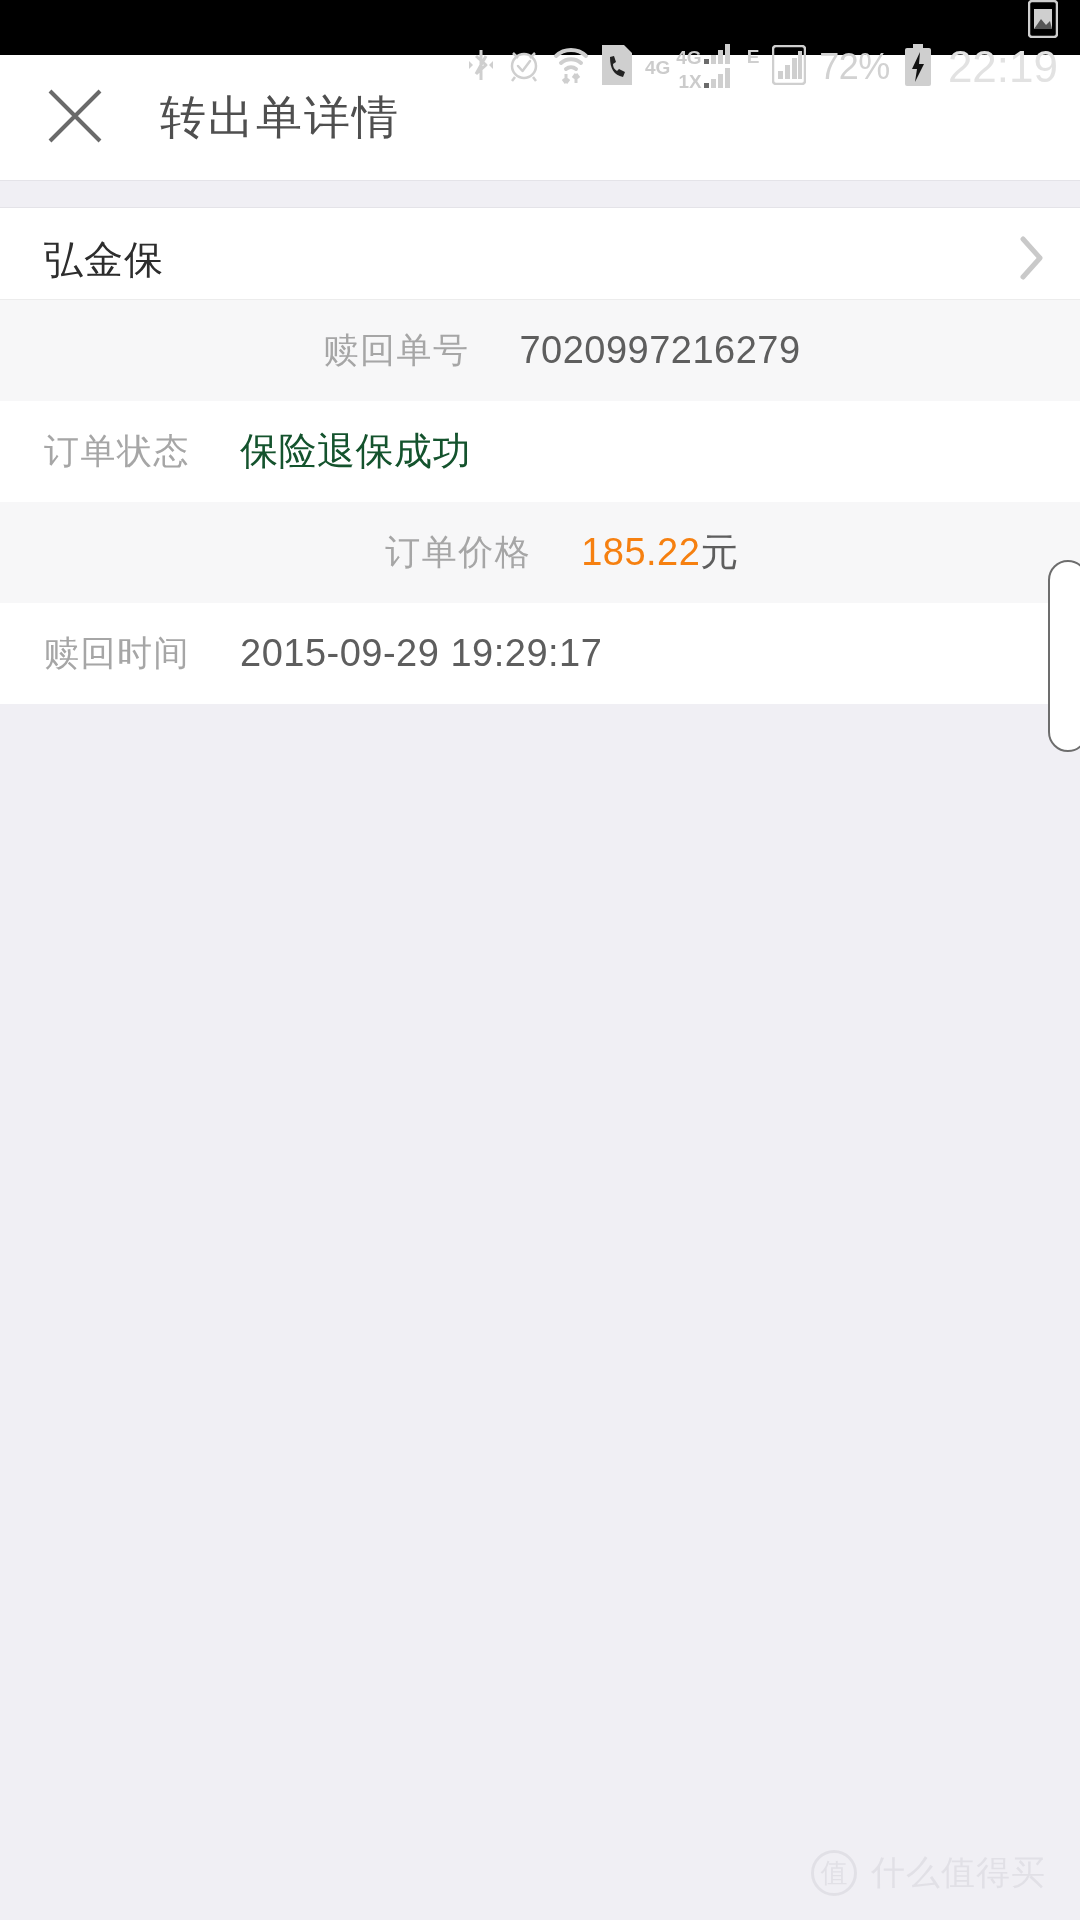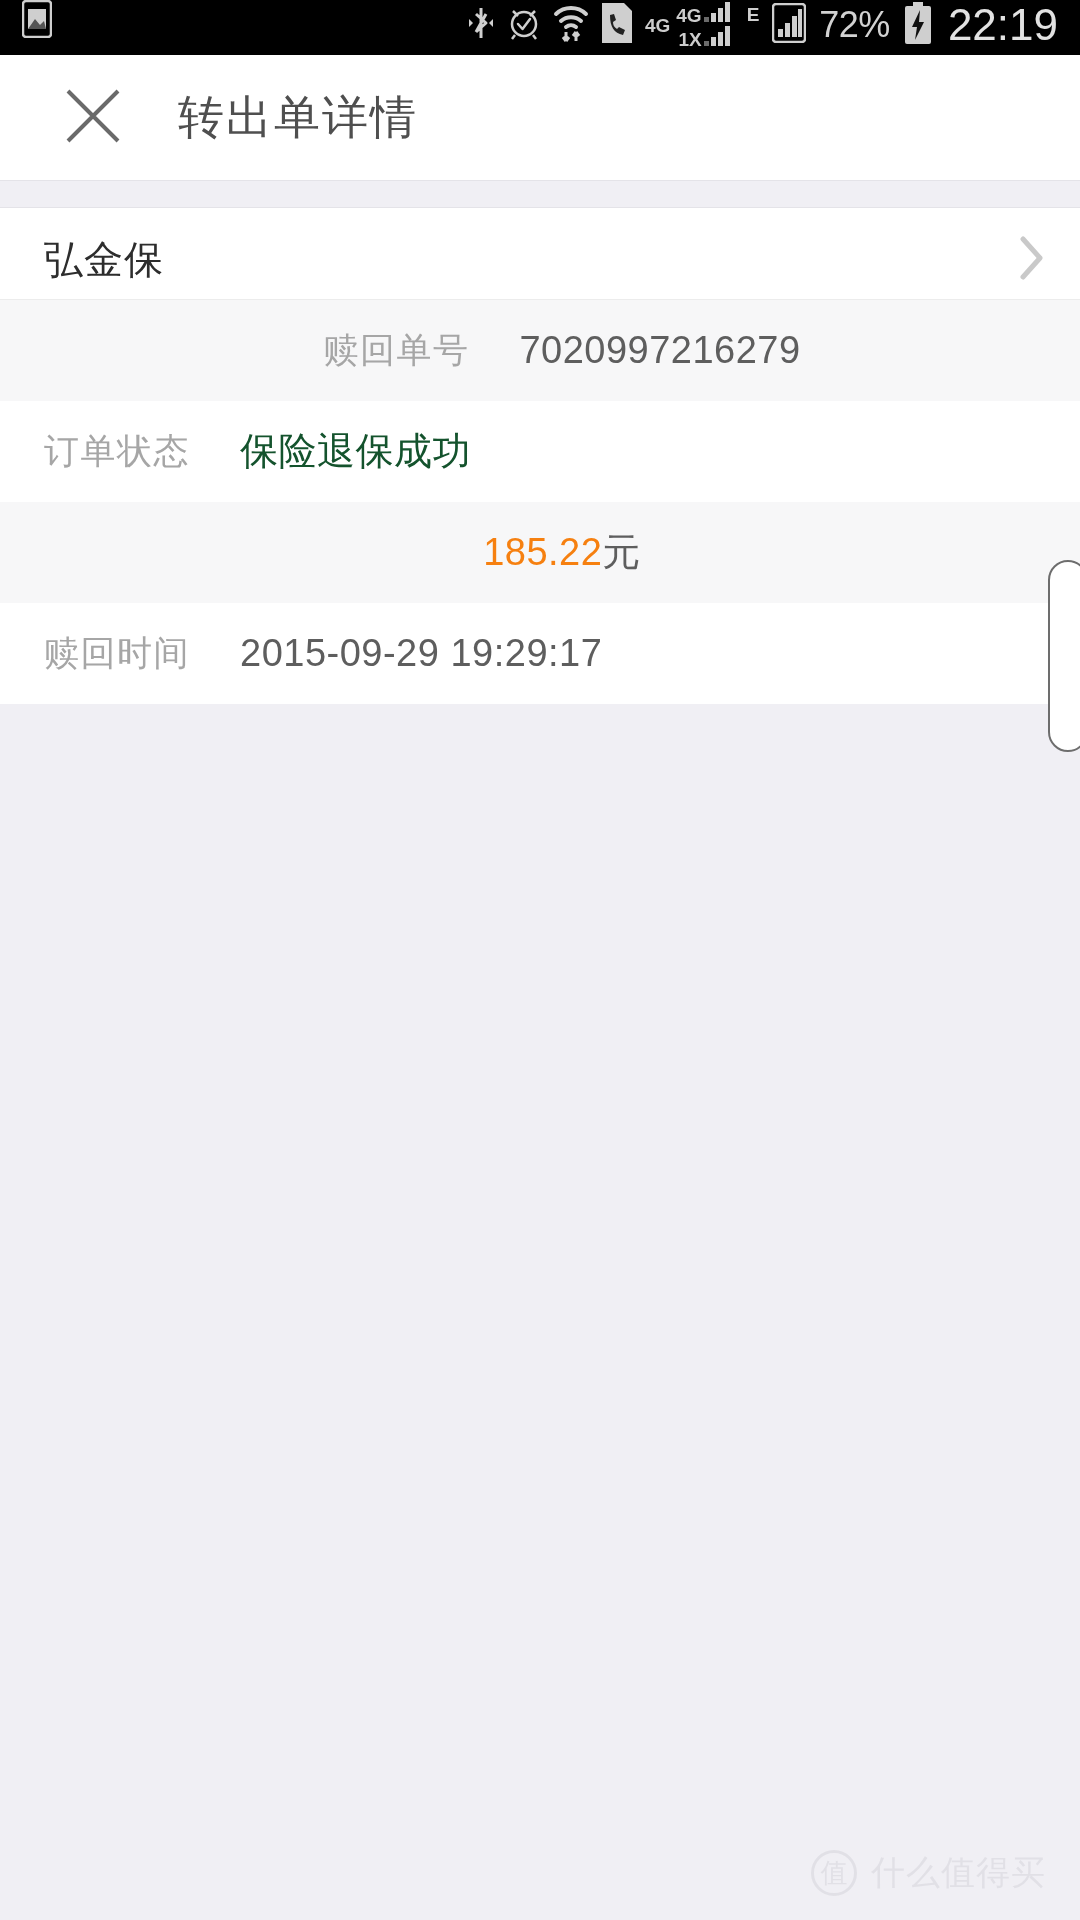--- a/index.html
+++ b/index.html
@@ -13,24 +13,25 @@
     font-family: "Liberation Sans", "DejaVu Sans", sans-serif;
     overflow: hidden;
     position: relative;
   }
 
   
   .statusbar {
     height: 55px;
     background: #000000;
     display: flex;
-    align-items: flex-start;
+    align-items: flex-end;
     padding: 0 22px;
     box-sizing: border-box;
     color: #c8c8c8;
+    flex-direction: column;
   }
   .sb-left { display: flex; align-items: center; gap: 10px; }
   .sb-right {
     margin-left: auto;
     display: flex;
     align-items: center;
     gap: 13px;
   }
   .sb-ico { display: block; }
   .sb-battery-text {
@@ -73,21 +74,21 @@
     align-self: flex-start;
     margin-top: 4px;
   }
 
   
   .appbar {
     height: 125px;
     background: #ffffff;
     display: flex;
     align-items: center;
-    padding-left: 60px;
+    padding-left: 42px;
     box-sizing: border-box;
   }
   .close-btn {
     width: 66px;
     height: 66px;
     display: flex;
     align-items: center;
     justify-content: center;
     cursor: pointer;
   }
@@ -327,20 +328,21 @@
     <span class="detail-label">赎回单号</span>
     <span class="detail-value">7020997216279</span>
   </div>
 
   <div class="detail-row plain">
     <span class="detail-label">订单状态</span>
     <span class="detail-value green">保险退保成功</span>
   </div>
 
   <div class="detail-row alt">
+    <span class="detail-label">订单价格</span>
     <span class="detail-value price"><span>185.22</span><span class="unit">元</span></span>
   </div>
 
   <div class="detail-row plain">
     <span class="detail-label">赎回时间</span>
     <span class="detail-value">2015-09-29 19:29:17</span>
   </div>
 
 </div>
 

